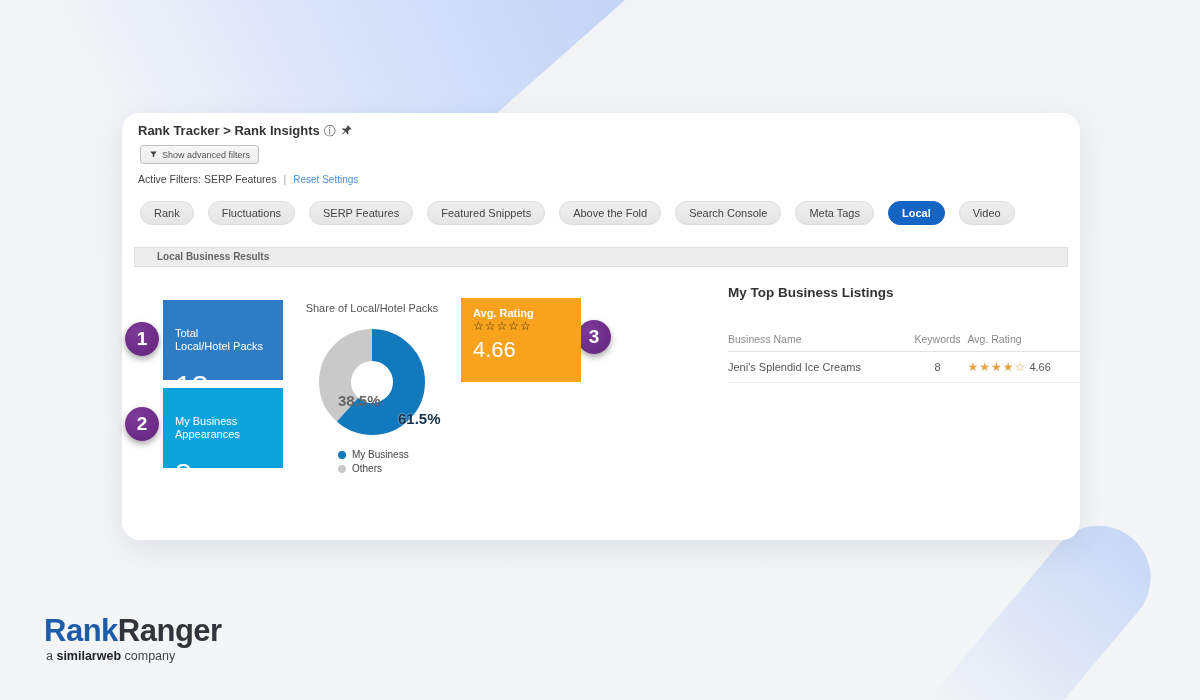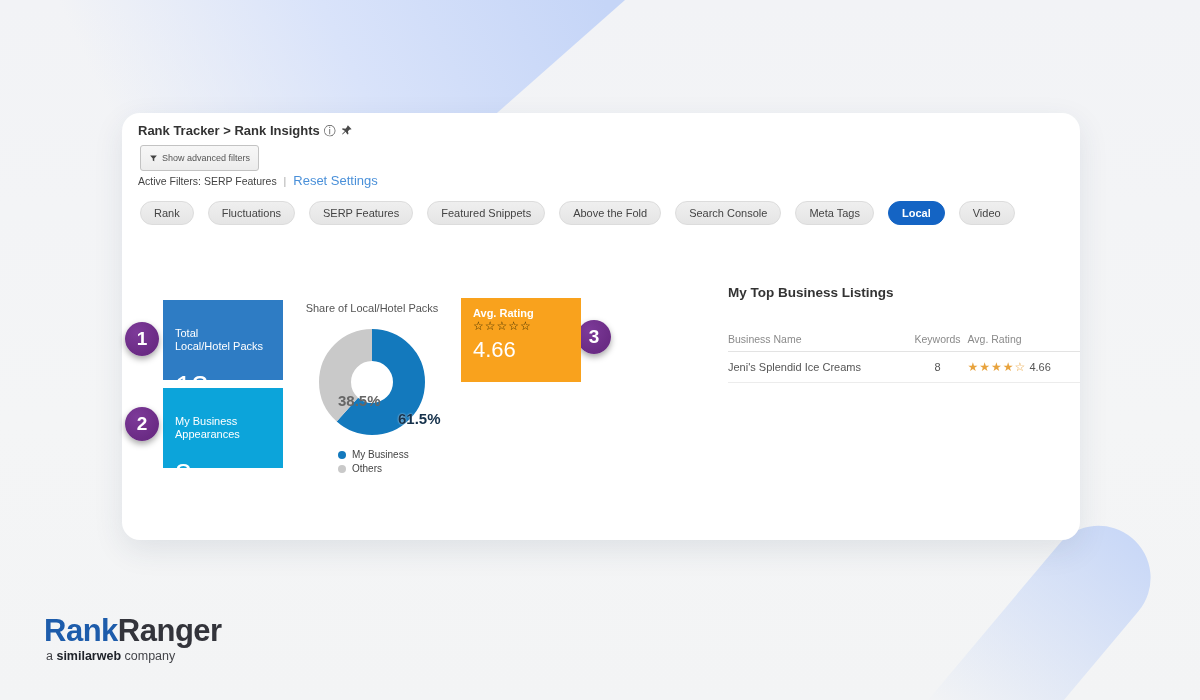--- a/index.html
+++ b/index.html
@@ -18,29 +18,29 @@
 
   
   .panel { position:absolute; left:122px; top:113px; width:958px; height:427px;
     background:#fff; border-radius:18px; box-shadow:0 10px 30px rgba(40,55,90,.10); }
 
   .breadcrumb-row { position:absolute; left:16px; top:10px; display:flex; align-items:center; gap:4px; }
   .breadcrumb { font-size:13px; font-weight:bold; color:#333; }
   .info-icon { font-size:12px; color:#555; line-height:1; }
   .pin-icon svg { display:block; }
 
-  .adv-btn { position:absolute; left:18px; top:32px; height:26px; padding:0 8px;
+  .adv-btn { position:absolute; left:18px; top:32px; height:19px; padding:0 8px;
     display:flex; align-items:center; gap:4px;
     background:linear-gradient(#f7f7f7,#ececec); border:1px solid #c3c3c3; border-radius:3px;
     font-size:9px; color:#555; cursor:pointer; }
   .funnel-icon svg { display:block; }
 
   .active-filters { position:absolute; left:16px; top:60px; font-size:10.5px; color:#444; }
   .active-filters .sep { color:#aaa; margin:0 4px; }
-  .reset-link { color:#4a90d9; font-size:13px; text-decoration:none; cursor:pointer; }
+  .reset-link { color:#4a90d9; font-size:10px; text-decoration:none; cursor:pointer; }
 
   .tab-bar { position:absolute; left:18px; top:88px; display:flex; gap:14px; }
   .pill { display:inline-block; padding:5px 13px; background:linear-gradient(#efefef,#e5e5e5);
     border:1px solid #dcdcdc; border-radius:13px; font-size:11px; color:#444; cursor:pointer; white-space:nowrap; }
   .pill.active { background:#1464c4; border-color:#1464c4; color:#fff; font-weight:bold; }
 
   .section-bar { position:absolute; left:12px; top:134px; width:934px; height:20px;
     background:#ececec; border:1px solid #e0e0e0; font-size:10px; font-weight:bold; color:#666;
     line-height:18px; padding-left:22px; }
 
@@ -134,20 +134,21 @@
         <span class="pill">Fluctuations</span>
         <span class="pill">SERP Features</span>
         <span class="pill">Featured Snippets</span>
         <span class="pill">Above the Fold</span>
         <span class="pill">Search Console</span>
         <span class="pill">Meta Tags</span>
         <span class="pill active">Local</span>
         <span class="pill">Video</span>
       </div>
 
+    <div class="section-bar">Local Business Results</div>
 
     <div class="stat-card stat-1" style="background: rgb(46, 124, 196);">
       <div class="l1">Total</div>
       <div class="l2">Local/Hotel Packs</div>
       <div class="val">13</div>
     </div>
     <div class="stat-card stat-2" style="background: rgb(12, 164, 218);">
       <div class="l1">My Business</div>
       <div class="l2">Appearances</div>
       <div class="val">8</div>

